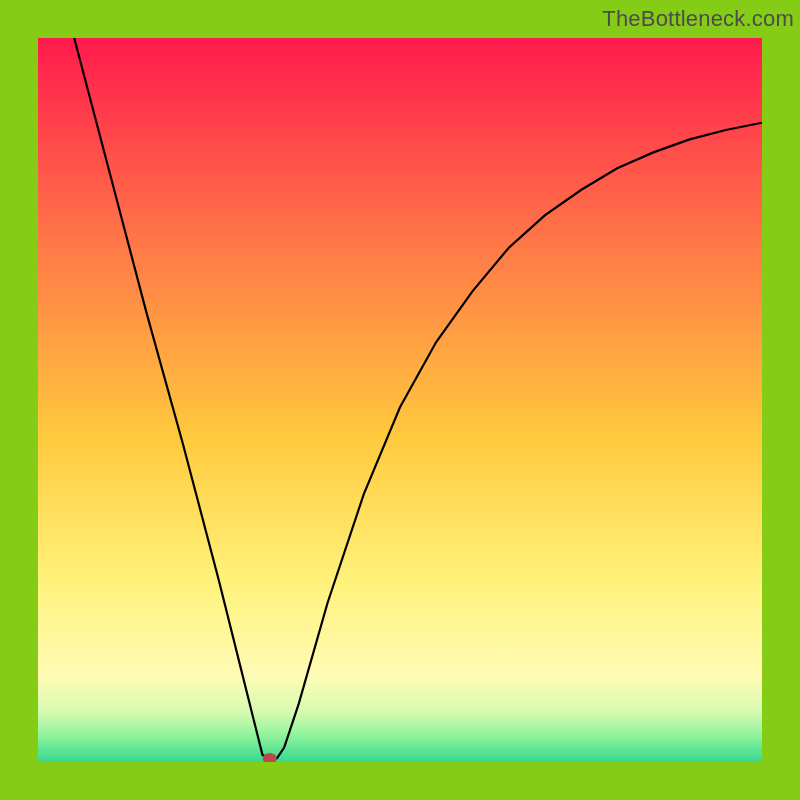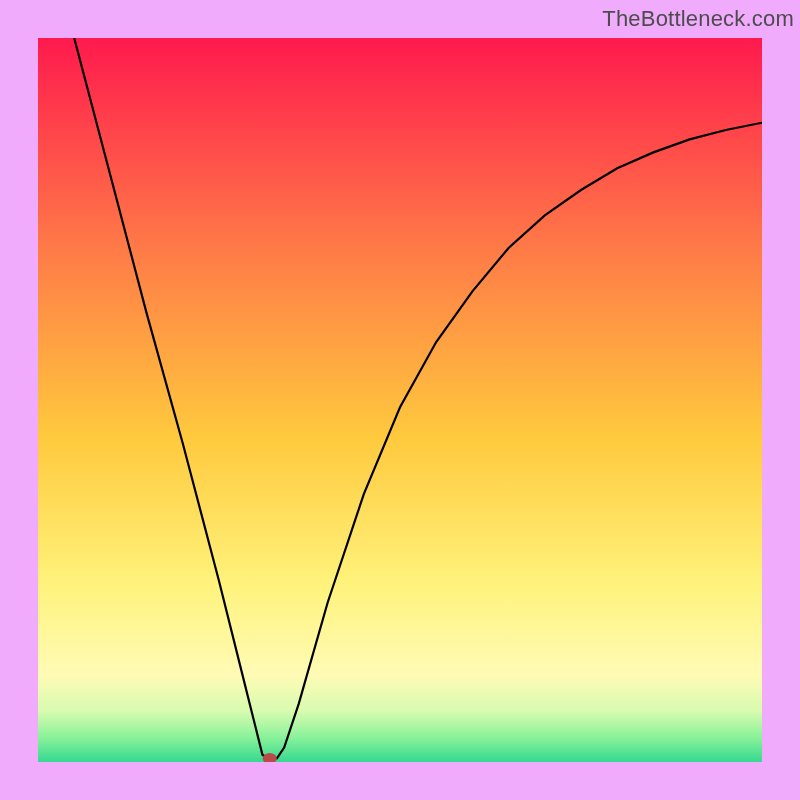--- a/index.html
+++ b/index.html
@@ -8,21 +8,21 @@
     width: 800px;
     height: 800px;
     overflow: hidden;
     background: #000;
     font-family: Arial, Helvetica, sans-serif;
   }
   .frame {
     position: relative;
     width: 800px;
     height: 800px;
-    background: #f0abfc;
+    background: #84cc16;
   }
   .plot-area {
     position: absolute;
     left: 38px;
     top: 38px;
     width: 724px;
     height: 724px;
     overflow: hidden;
   }
   .plot-area svg {

